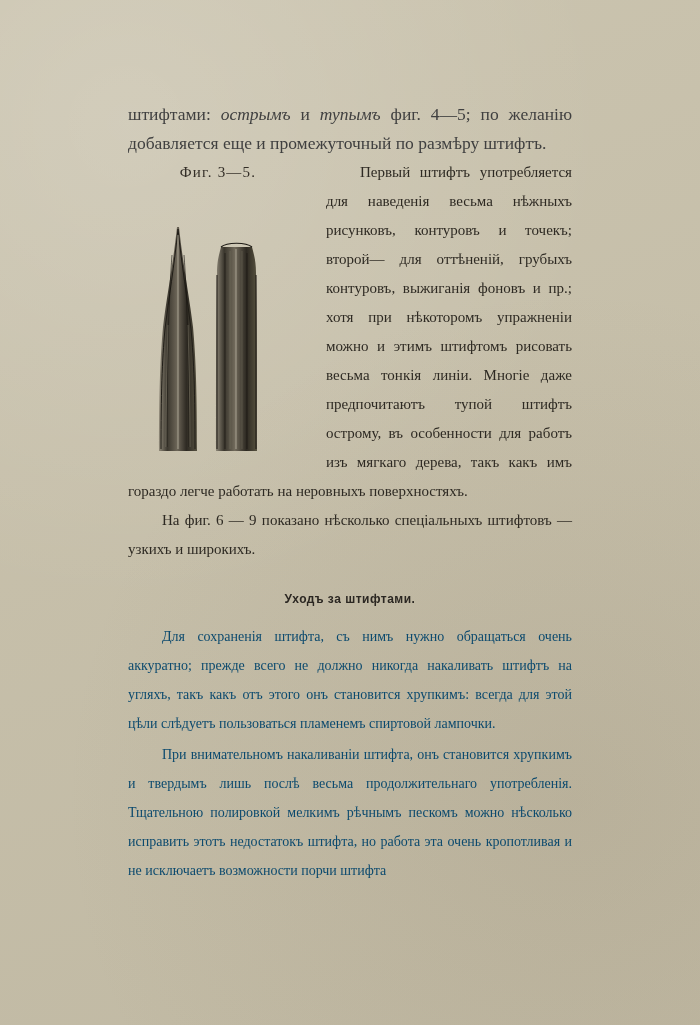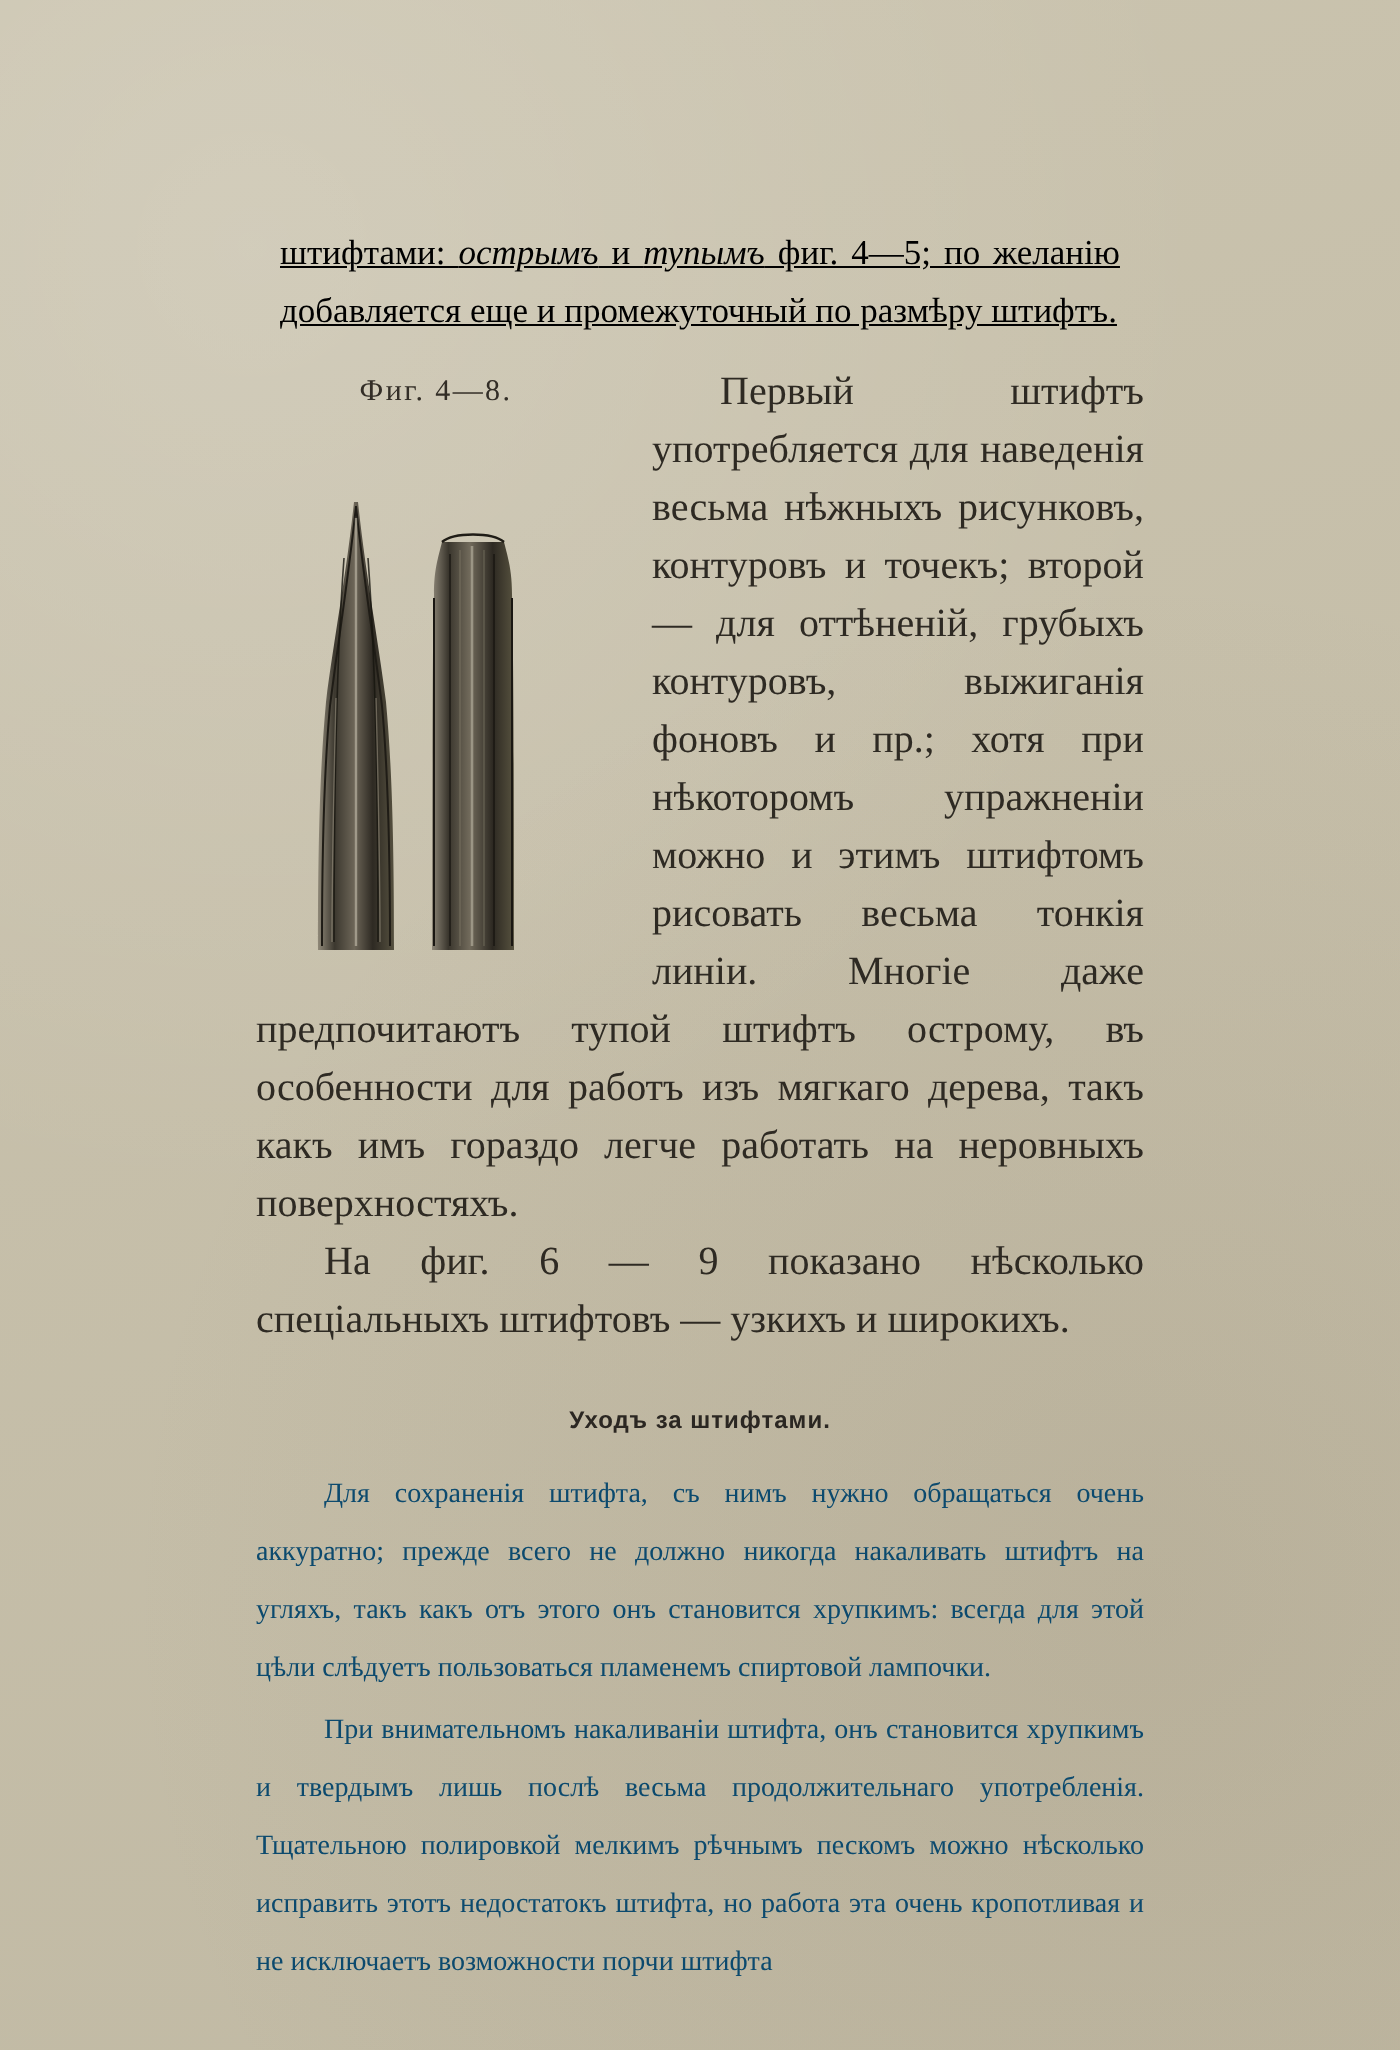--- a/index.html
+++ b/index.html
@@ -40,27 +40,26 @@
     letter-spacing: 1px;
     color: #332e27;
   }
   .content {
     position: absolute;
     left: 128px;
     top: 100px;
     width: 444px;
   }
   p.para {
-    margin: 12px;
+    margin: 0;
     font-size: 17.5px;
     line-height: 29px;
     text-align: justify;
     text-justify: inter-word;
-    color: #000000;
-    text-decoration: underline;
+    color: #404040;
   }
   .first-block {
     margin-bottom: 2px;
   }
   .indent {
     text-indent: 34px;
   }
   
   .figure {
     float: left;
@@ -93,21 +92,21 @@
     font-family: "Liberation Sans", sans-serif;
     font-size: 12px;
     font-weight: bold;
     text-align: center;
     margin: 28px 0 16px 0;
     letter-spacing: 0.5px;
     color: #2b2722;
   }
   .italic { font-style: italic; }
   .wrap-para {
-    font-size: 20px;
+    font-size: 15px;
     line-height: 29px;
     text-align: justify;
     color: #2e2a23;
   }
   .body-para {
     margin: 0 0 0 0;
     font-size: 14px;
     line-height: 29px;
     text-align: justify;
     color: #0c4a6e;
@@ -120,21 +119,21 @@
 <div class="paper-grain"></div>
 
 <div class="page">
 
 
   <div class="content">
 
     <p class="para first-block"><span>штифтами: </span><span class="italic">острымъ</span><span> и </span><span class="italic">тупымъ</span><span> фиг. 4—5; по желанію добавляется еще и промежуточный по размѣру штифтъ.</span></p>
 
     <div class="figure">
-      <div class="fig-caption-top">Фиг. 4—8.</div>
+      <div class="fig-caption-top">Фиг. 3—5.</div>
       <div class="fig-art">
         <svg width="150" height="270" viewBox="0 0 150 270" xmlns="http://www.w3.org/2000/svg">
           <defs>
             <linearGradient id="nibShadeA" x1="0" y1="0" x2="1" y2="0">
               <stop offset="0%" stop-color="#8f8878"></stop>
               <stop offset="22%" stop-color="#3c382f"></stop>
               <stop offset="48%" stop-color="#6d6658"></stop>
               <stop offset="72%" stop-color="#2e2a23"></stop>
               <stop offset="100%" stop-color="#55503f"></stop>
             </linearGradient>

